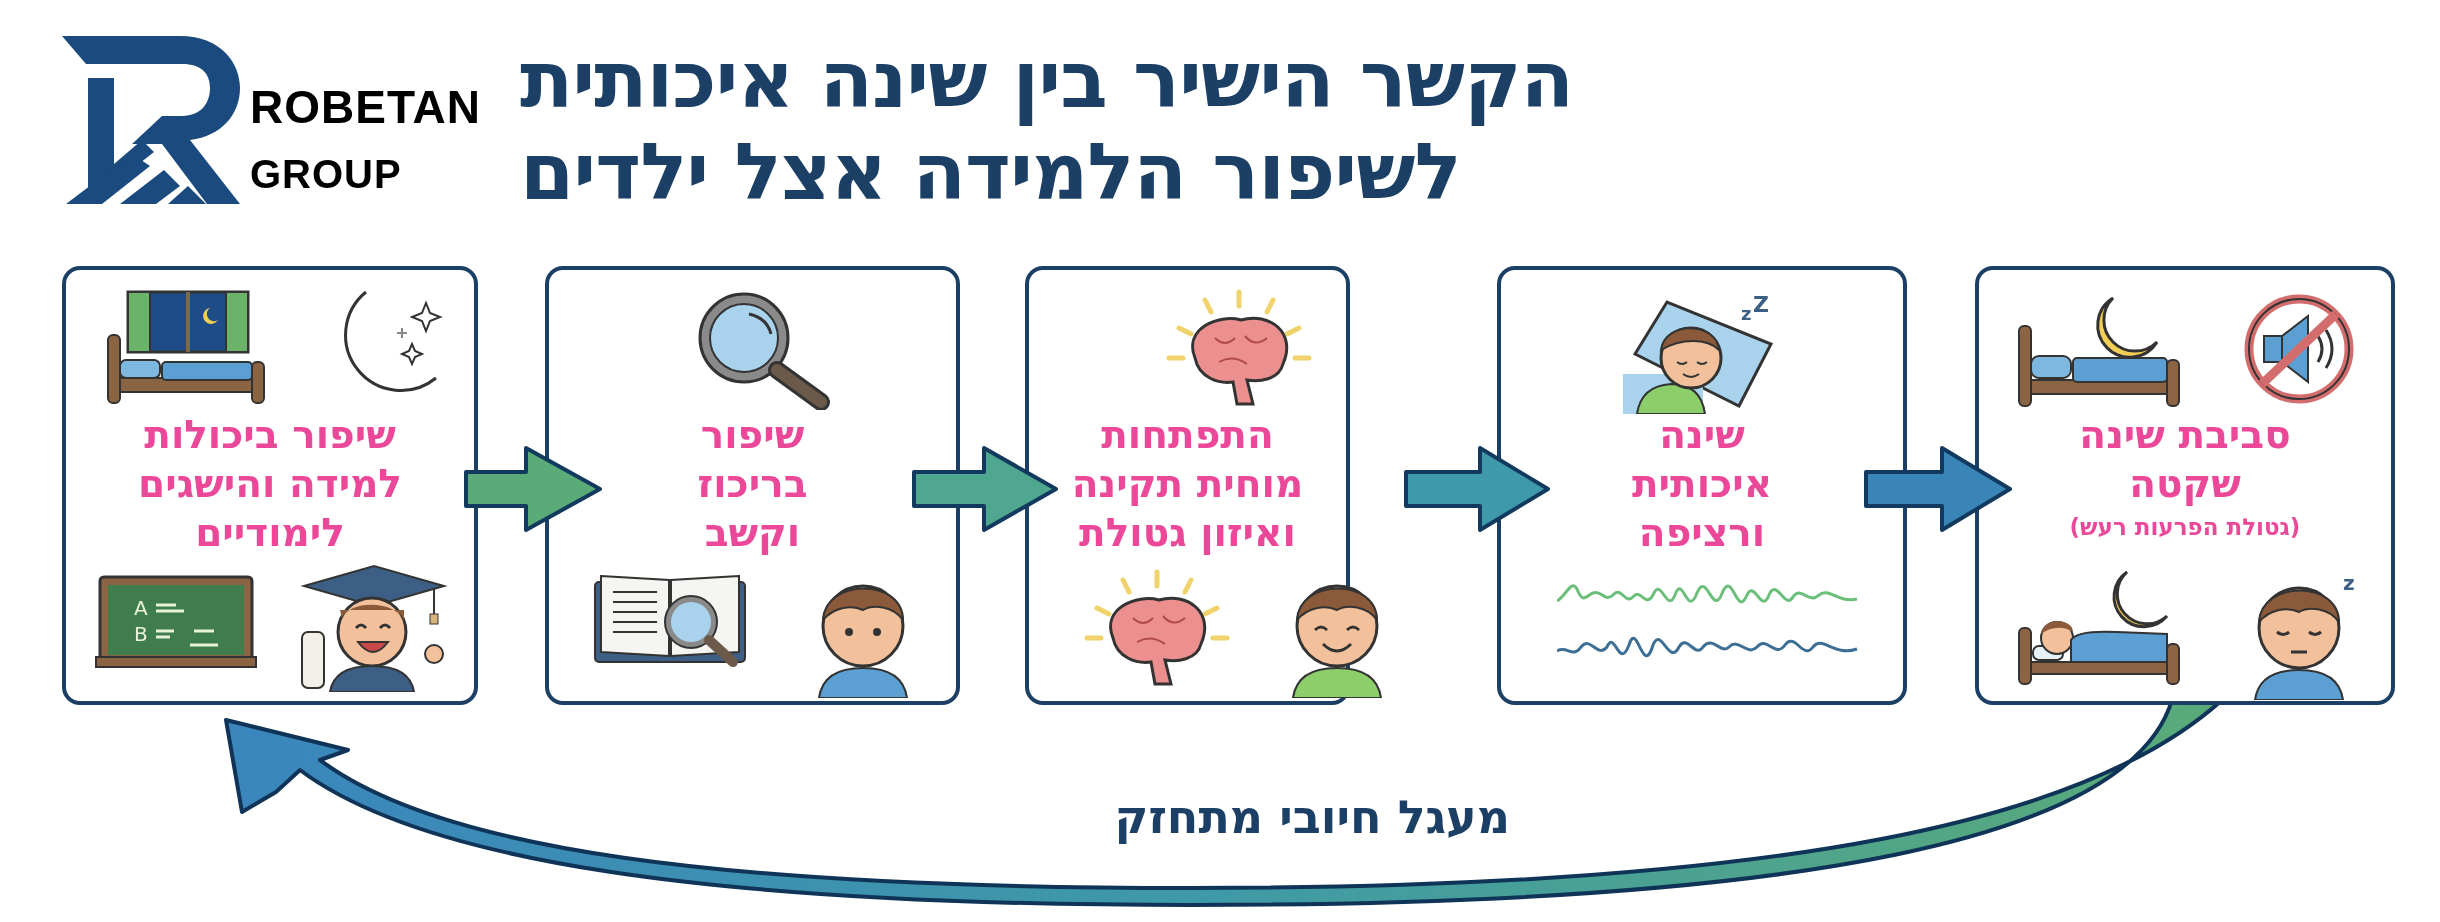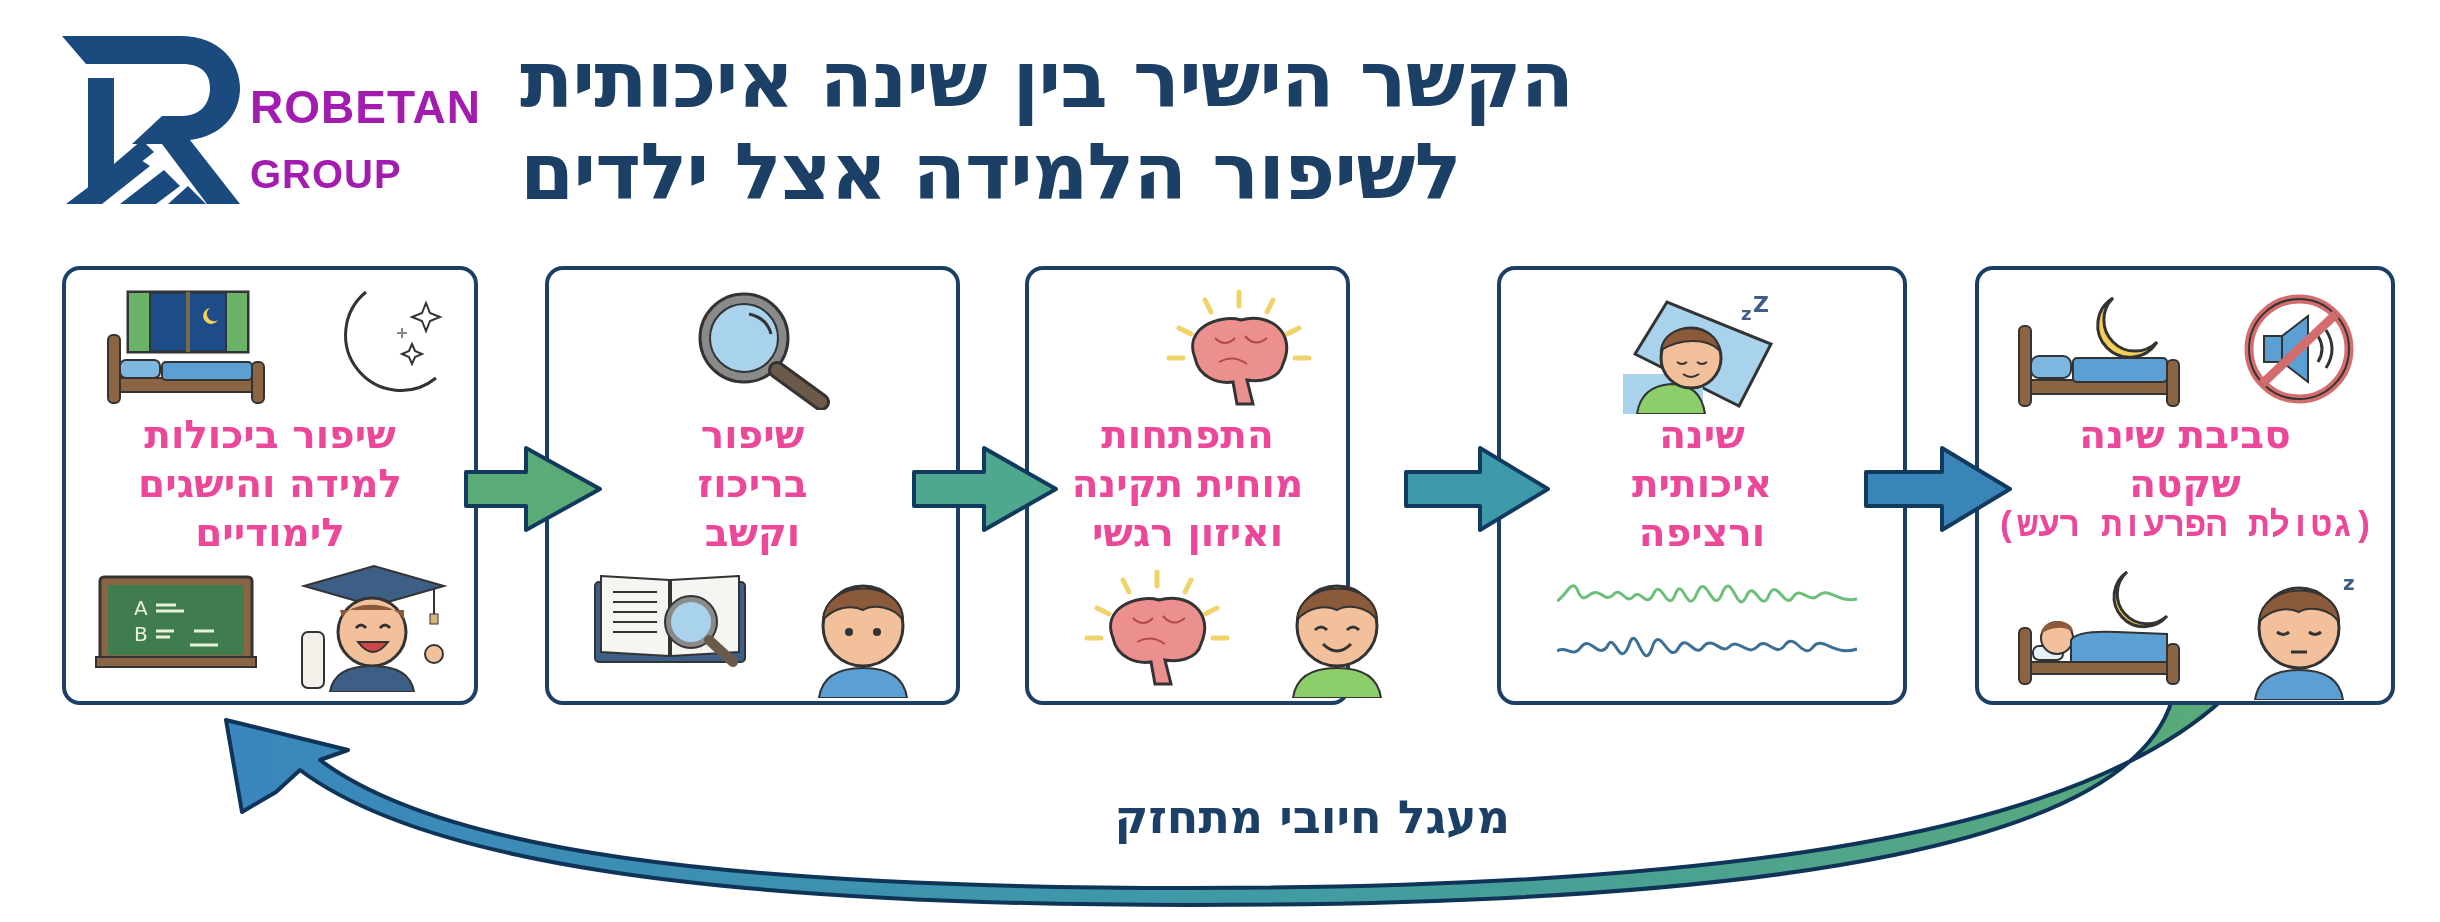--- a/index.html
+++ b/index.html
@@ -4,42 +4,42 @@
 <style>
   html, body { margin: 0; padding: 0; }
   body {
     width: 2440px; height: 922px; position: relative; overflow: hidden;
     background: #ffffff;
     font-family: "DejaVu Sans", "Liberation Sans", sans-serif;
     color: #1c3f66;
   }
   .abs { position: absolute; }
   .logo-mark { left: 62px; top: 36px; width: 180px; height: 170px; }
-  .logo-text { left: 250px; top: 84px; color: #a21caf; font-weight: 700; line-height: 1; font-family: "Liberation Sans", sans-serif; }
+  .logo-text { left: 250px; top: 84px; color: #000000; font-weight: 700; line-height: 1; font-family: "Liberation Sans", sans-serif; }
   .logo-text .l1 { font-size: 46px; letter-spacing: 1px; }
   .logo-text .l2 { font-size: 40px; margin-top: 24px; letter-spacing: 1px; }
 
   .title {
     left: 520px; top: 34px; width: 1440px; text-align: left;
     direction: rtl; font-weight: 700; color: #1c3f66;
     font-family: "DejaVu Sans", sans-serif;
     font-size: 78px; line-height: 92px; letter-spacing: -1px;
   }
   .panel {
     position: absolute; top: 266px; height: 439px;
     border: 4px solid #1c3f66; border-radius: 18px; background: #fff;
     box-sizing: border-box;
   }
   .panel-text {
     position: absolute; left: 0; right: 0; top: 140px;
     text-align: center; direction: rtl; font-weight: 700;
     font-family: "DejaVu Sans", sans-serif;
     font-size: 39px; line-height: 49px; color: #ec4899;
   }
-  .panel-text .sub { font-size: 35px; line-height: 38px; display: block; font-family: Liberation Mono, monospace; }
+  .panel-text .sub { font-size: 23px; line-height: 38px; display: block; }
   .icon { position: absolute; }
   .arrow { position: absolute; top: 444px; width: 150px; height: 90px; }
   .cycle { left: 0; top: 0; width: 2440px; height: 922px; }
   .cycle-label {
     left: 940px; top: 790px; width: 570px; text-align: right;
     direction: rtl; font-weight: 700; font-size: 46px; color: #1c3f66;
     font-family: "DejaVu Sans", sans-serif;
   }
 </style>
 </head>
@@ -164,21 +164,21 @@
   <svg class="icon" style="left:120px; top:18px;" width="180" height="120" viewBox="0 0 180 120">
     <g stroke="#f0d36a" stroke-width="5" stroke-linecap="round">
       <path d="M 90 4 v 14 M 56 12 l 6 12 M 124 12 l -6 12 M 30 40 l 12 6 M 150 40 l -12 6 M 20 70 h 14 M 146 70 h 14"></path>
     </g>
     <path d="M 46 70 C 34 40 70 26 92 32 C 120 24 148 44 134 76 C 130 92 110 94 98 92 L 104 116 L 88 116 L 84 94 C 70 96 50 90 46 70 Z" fill="#ec8f8f" stroke="#333" stroke-width="3"></path>
     <path d="M 66 50 q 10 10 20 0 M 96 48 q 10 12 22 2 M 70 74 q 14 -8 28 2" stroke="#b24a4a" stroke-width="2" fill="none"></path>
   </svg>
   <div class="panel-text">
     <div>התפתחות</div>
     <div>מוחית תקינה</div>
-    <div>ואיזון רגשי</div>
+    <div>ואיזון גטולת</div>
   </div>
   <svg class="icon" style="left:38px; top:298px;" width="180" height="120" viewBox="0 0 180 120">
     <g stroke="#f0d36a" stroke-width="5" stroke-linecap="round">
       <path d="M 90 4 v 14 M 56 12 l 6 12 M 124 12 l -6 12 M 30 40 l 12 6 M 150 40 l -12 6 M 20 70 h 14 M 146 70 h 14"></path>
     </g>
     <path d="M 46 70 C 34 40 70 26 92 32 C 120 24 148 44 134 76 C 130 92 110 94 98 92 L 104 116 L 88 116 L 84 94 C 70 96 50 90 46 70 Z" fill="#ec8f8f" stroke="#333" stroke-width="3"></path>
     <path d="M 66 50 q 10 10 20 0 M 96 48 q 10 12 22 2 M 70 74 q 14 -8 28 2" stroke="#b24a4a" stroke-width="2" fill="none"></path>
   </svg>
   <svg class="icon" style="left:248px; top:298px;" width="120" height="130" viewBox="0 0 120 130">
     <path d="M 16 130 Q 20 100 60 100 Q 100 100 104 130 Z" fill="#8ccf6a" stroke="#333" stroke-width="2"></path>

